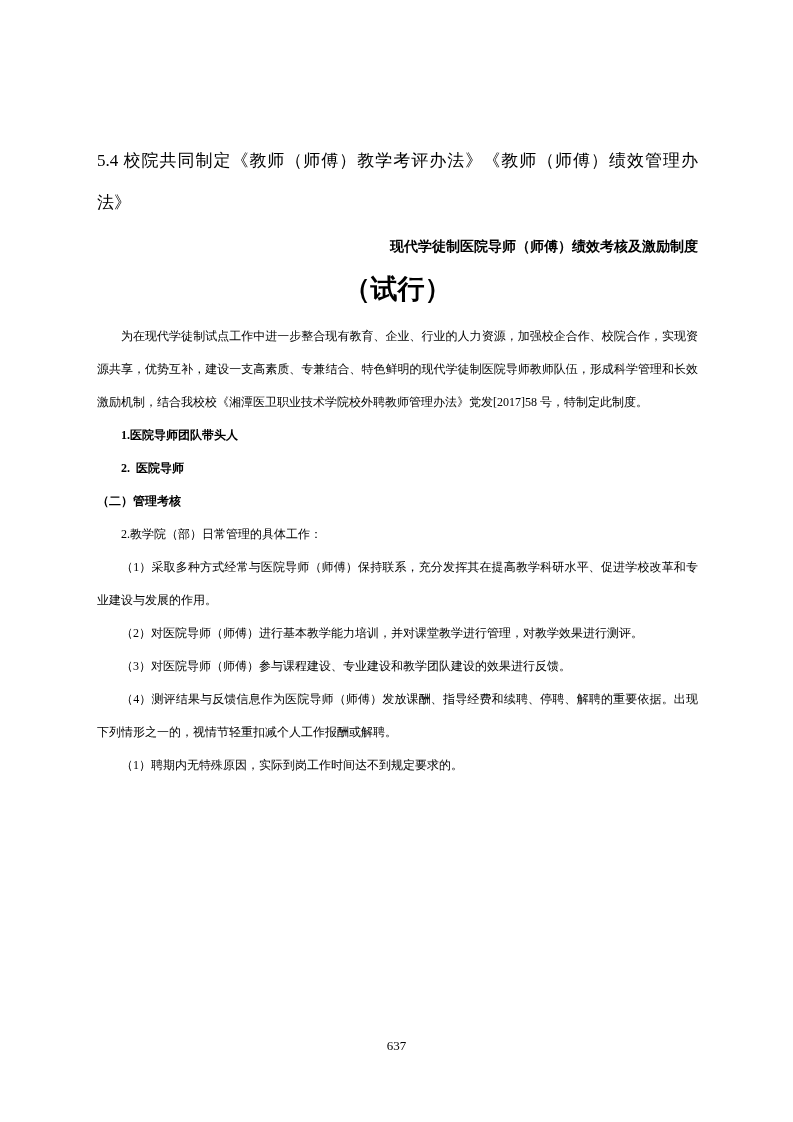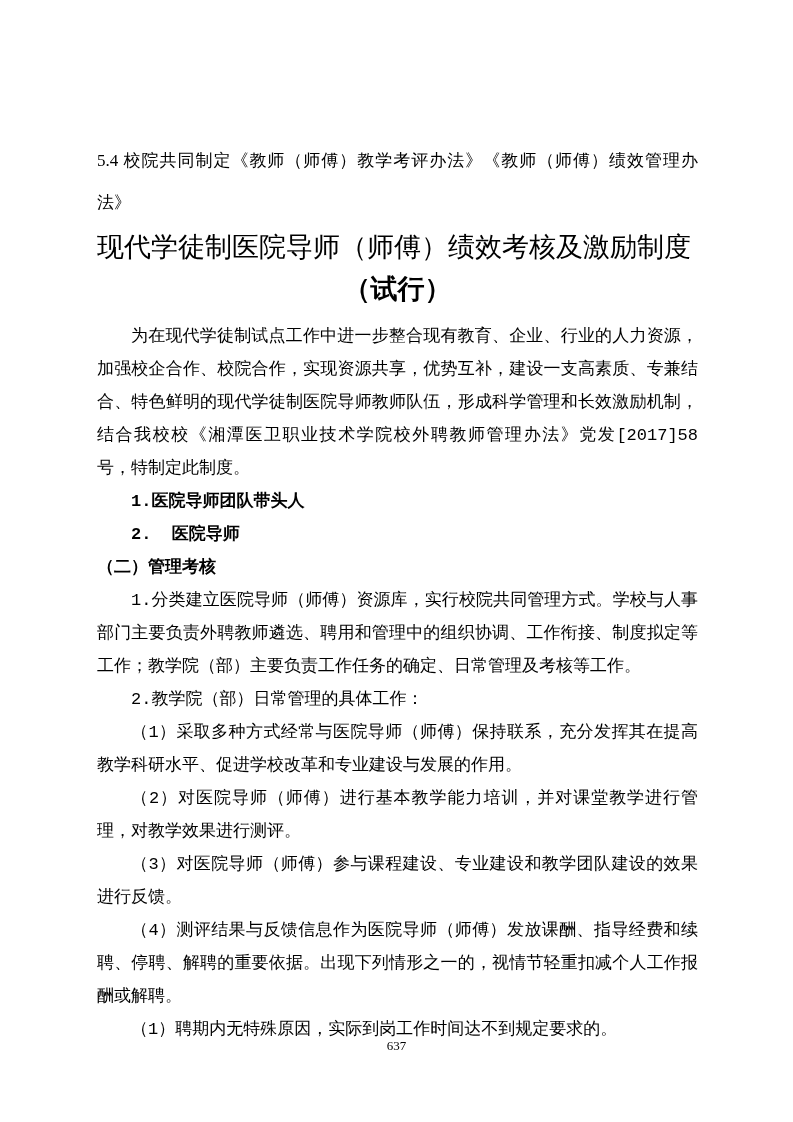--- a/index.html
+++ b/index.html
@@ -23,39 +23,38 @@
     top: 140px;
     width: 601px;
   }
   .pre-title {
     font-size: 17px;
     line-height: 42px;
     text-align: justify;
     margin: 0;
   }
   .doc-title {
-    font-size: 27px;
-    font-weight: normal;
-    text-align: left;
+    font-size: 14px;
+    font-weight: bold;
+    text-align: right;
     line-height: 34px;
     margin: 6px 0 0 0;
   }
   .doc-subtitle {
     font-size: 27px;
     font-weight: bold;
     text-align: center;
     line-height: 34px;
     margin: 8px 0 14px 0;
   }
   p.para {
-    font-size: 17px;
+    font-size: 12px;
     line-height: 33px;
     text-align: justify;
     margin: 0;
-    font-family: Liberation Mono, monospace;
   }
   p.body {
     text-indent: 2em;
     font-weight: normal;
   }
   p.heading {
     text-indent: 0;
     font-weight: bold;
   }
   p.item {
@@ -83,21 +82,20 @@
 
     <h1 class="doc-title">现代学徒制医院导师（师傅）绩效考核及激励制度</h1>
     <h2 class="doc-subtitle">（试行）</h2>
 
     <p class="para body">为在现代学徒制试点工作中进一步整合现有教育、企业、行业的人力资源，加强校企合作、校院合作，实现资源共享，优势互补，建设一支高素质、专兼结合、特色鲜明的现代学徒制医院导师教师队伍，形成科学管理和长效激励机制，结合我校校《湘潭医卫职业技术学院校外聘教师管理办法》党发[2017]58 号，特制定此制度。</p>
 
     <p class="para item">1.医院导师团队带头人</p>
     <p class="para item">2.  医院导师</p>
 
     <p class="para heading">（二）管理考核</p>
-    <p class="para body">1.分类建立医院导师（师傅）资源库，实行校院共同管理方式。学校与人事部门主要负责外聘教师遴选、聘用和管理中的组织协调、工作衔接、制度拟定等工作；教学院（部）主要负责工作任务的确定、日常管理及考核等工作。</p>
     <p class="para body">2.教学院（部）日常管理的具体工作：</p>
     <p class="para body">（1）采取多种方式经常与医院导师（师傅）保持联系，充分发挥其在提高教学科研水平、促进学校改革和专业建设与发展的作用。</p>
     <p class="para body">（2）对医院导师（师傅）进行基本教学能力培训，并对课堂教学进行管理，对教学效果进行测评。</p>
     <p class="para body">（3）对医院导师（师傅）参与课程建设、专业建设和教学团队建设的效果进行反馈。</p>
     <p class="para body">（4）测评结果与反馈信息作为医院导师（师傅）发放课酬、指导经费和续聘、停聘、解聘的重要依据。出现下列情形之一的，视情节轻重扣减个人工作报酬或解聘。</p>
     <p class="para body">（1）聘期内无特殊原因，实际到岗工作时间达不到规定要求的。</p>
 
   </div>
 
   <div class="page-number">637</div>

